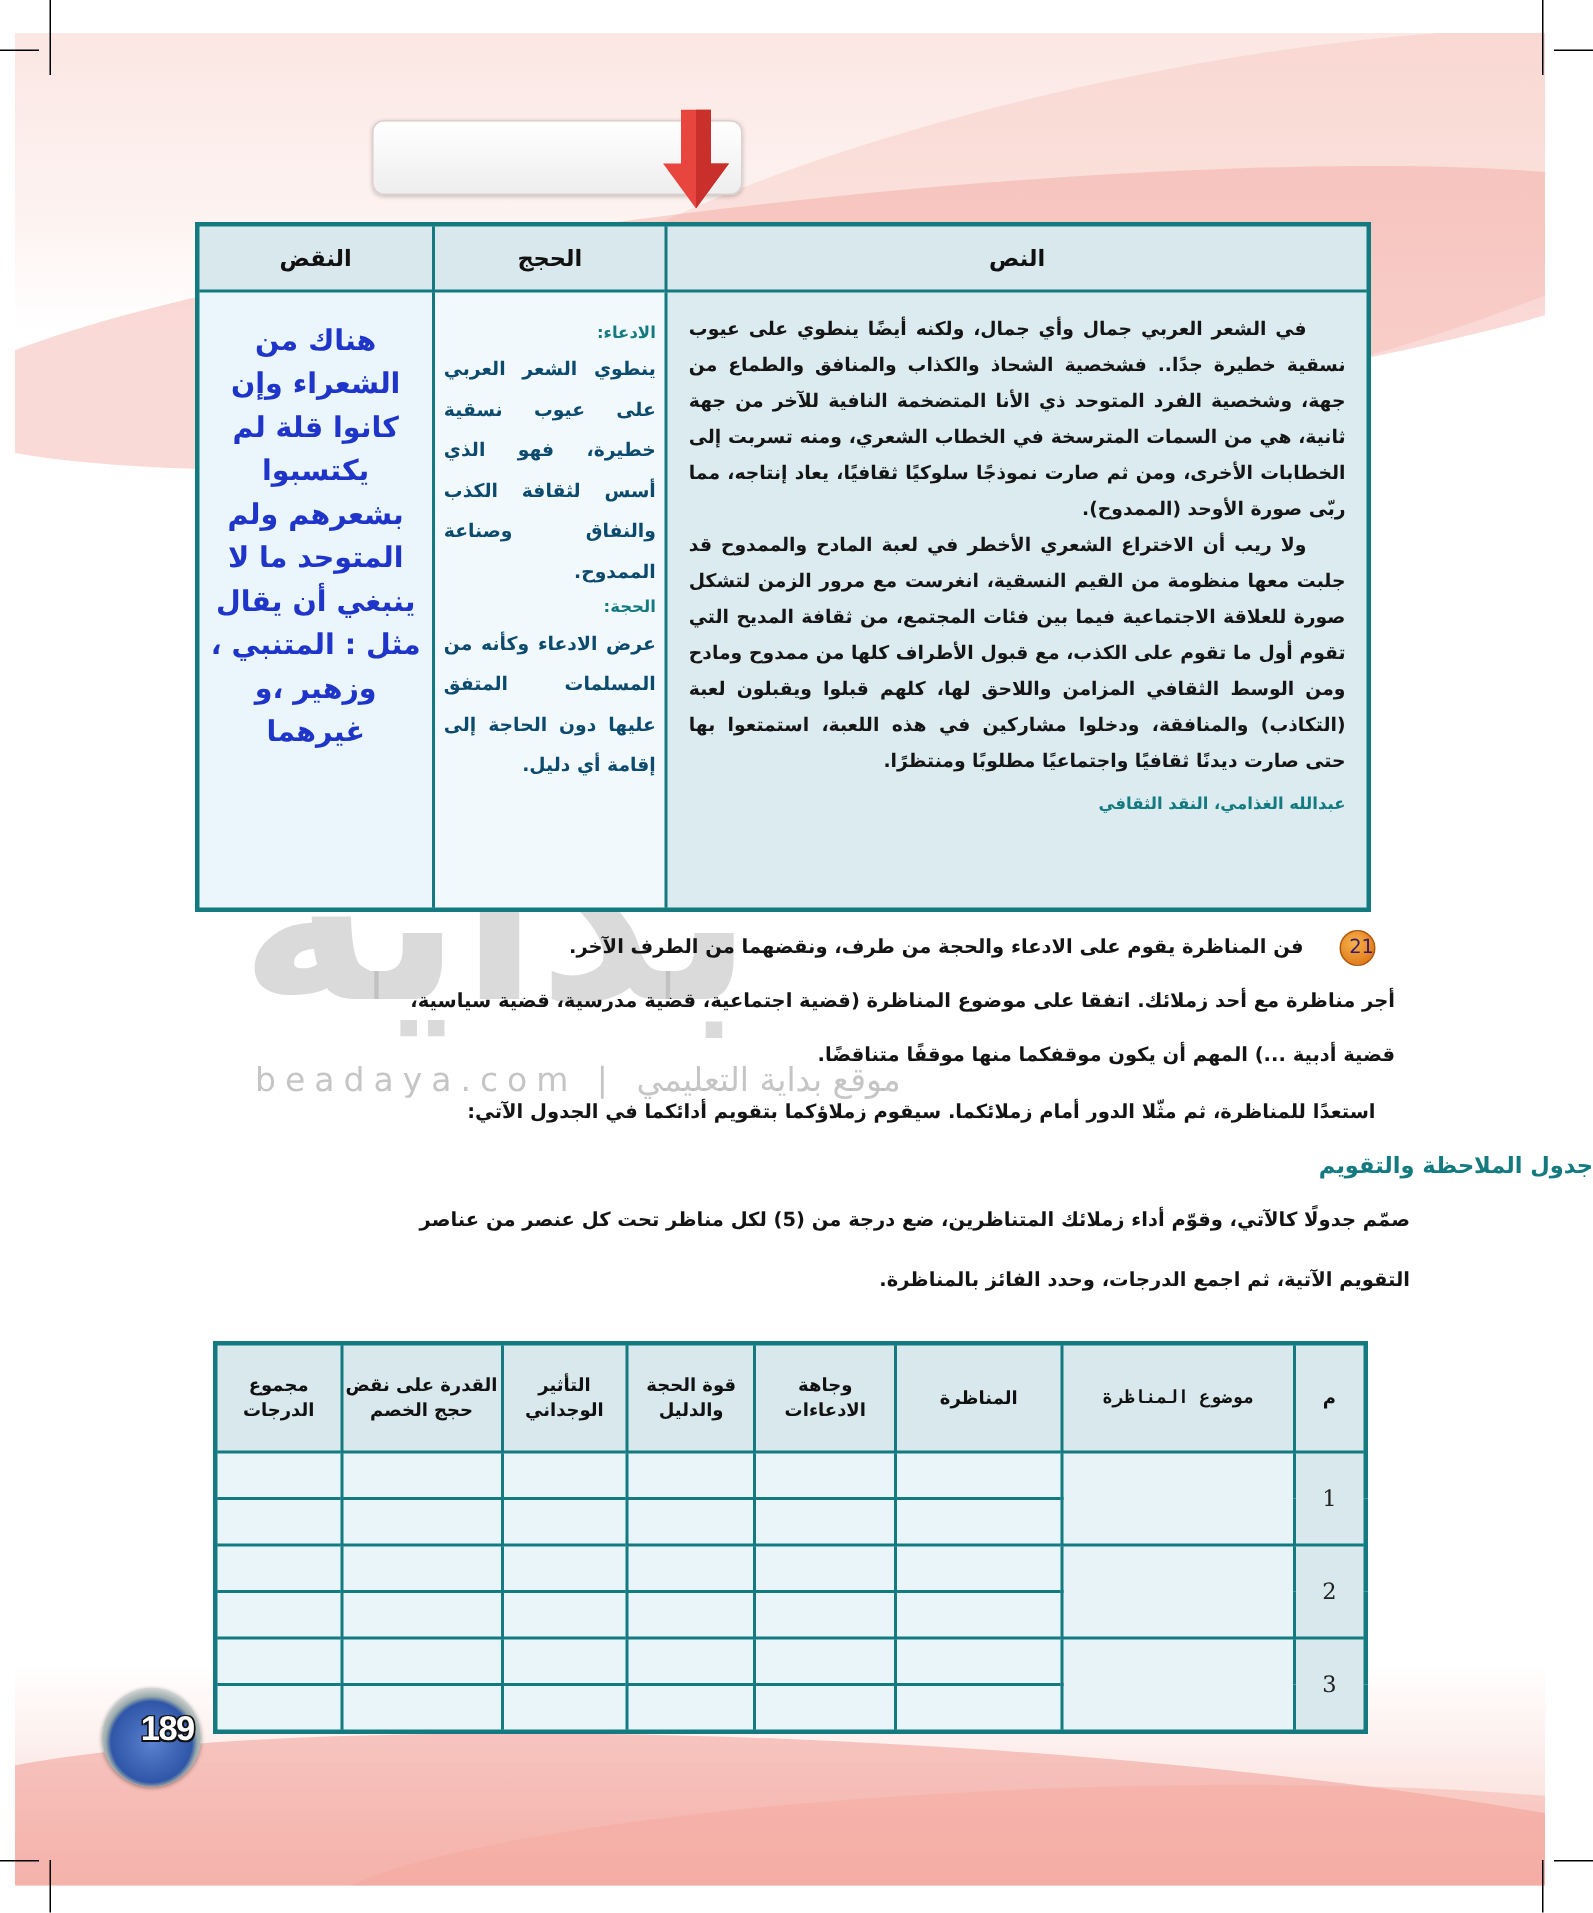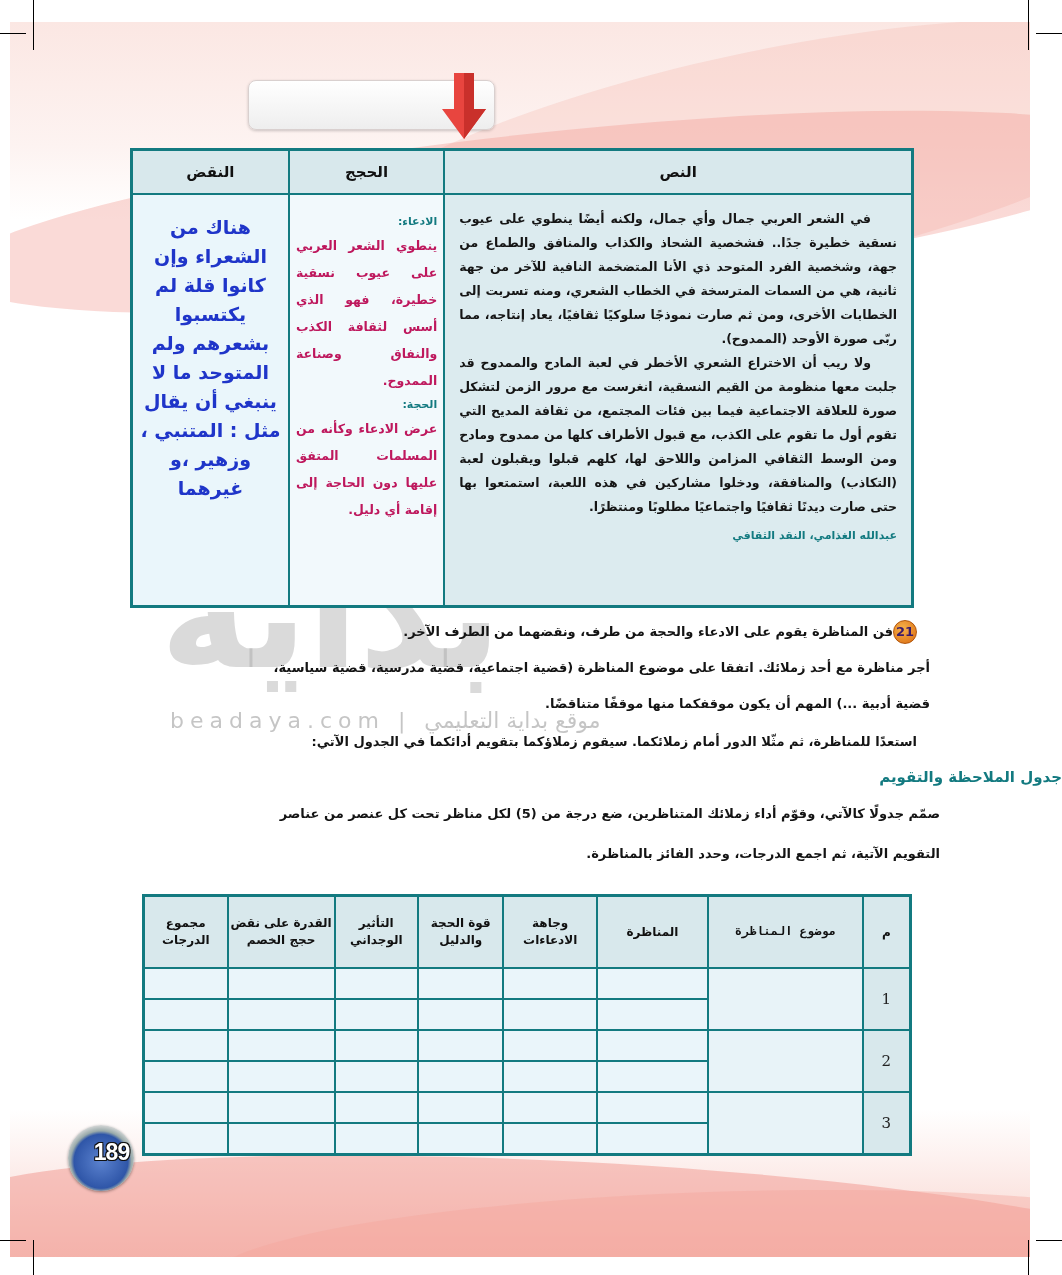--- a/index.html
+++ b/index.html
@@ -43,32 +43,32 @@
   .main-table td { border: 2px solid #137a80; vertical-align: top; }
   .col-text { width: 478px; background: #dcebef; padding: 12px 14px 10px 14px; }
   .col-args { width: 150px; background: #f2f9fc; padding: 16px 6px 0 6px; }
   .col-refute { width: 150px; background: #eaf6fb; padding: 18px 6px 0 6px; }
   .text-para {
     font-size: 12.5px; font-weight: bold; line-height: 24px; text-align: justify;
     text-indent: 26px; margin: 0; color: #151515;
   }
   .author { color: #137a80; font-size: 11px; font-weight: bold; margin-top: 10px; }
   .arg-label { color: #137a80; font-size: 11px; font-weight: bold; margin: 4px 0 4px 0; }
-  .arg-body { font-size: 12.5px; font-weight: bold; line-height: 27px; text-align: justify; color: #be185d; }
+  .arg-body { font-size: 12.5px; font-weight: bold; line-height: 27px; text-align: justify; color: #0c4a6e; }
   .refute-body {
     font-size: 19px; font-weight: bold; color: #1f35c9; line-height: 29px; text-align: center;
     font-family: "DejaVu Sans", sans-serif;
   }
 
   .body-text { position: absolute; right: 145px; direction: rtl; font-size: 13px; font-weight: bold; color: #141414; }
   .q-num {
     display: inline-block; width: 22px; height: 22px; border-radius: 50%;
     background: radial-gradient(circle at 40% 35%, #f7b24a, #d96a10);
-    color: #3a1a6a; font-size: 13px; text-align: center; line-height: 22px; margin-left: 0;
-    border: 1px solid #b2560c; font-weight: bold;
+    color: #3a1a6a; font-size: 13px; line-height: 22px; margin-left: 24px;
+    border: 1px solid #b2560c; font-weight: normal;
   }
   .section-title {
     position: absolute; left: 0; width: 1062px; top: 768px; text-align: right;
     color: #137a80; font-weight: bold; font-size: 15px; direction: rtl;
   }
 
   .eval-table {
     position: absolute; left: 142px; top: 894px; width: 770px;
     border: 3px solid #137a80;
   }

